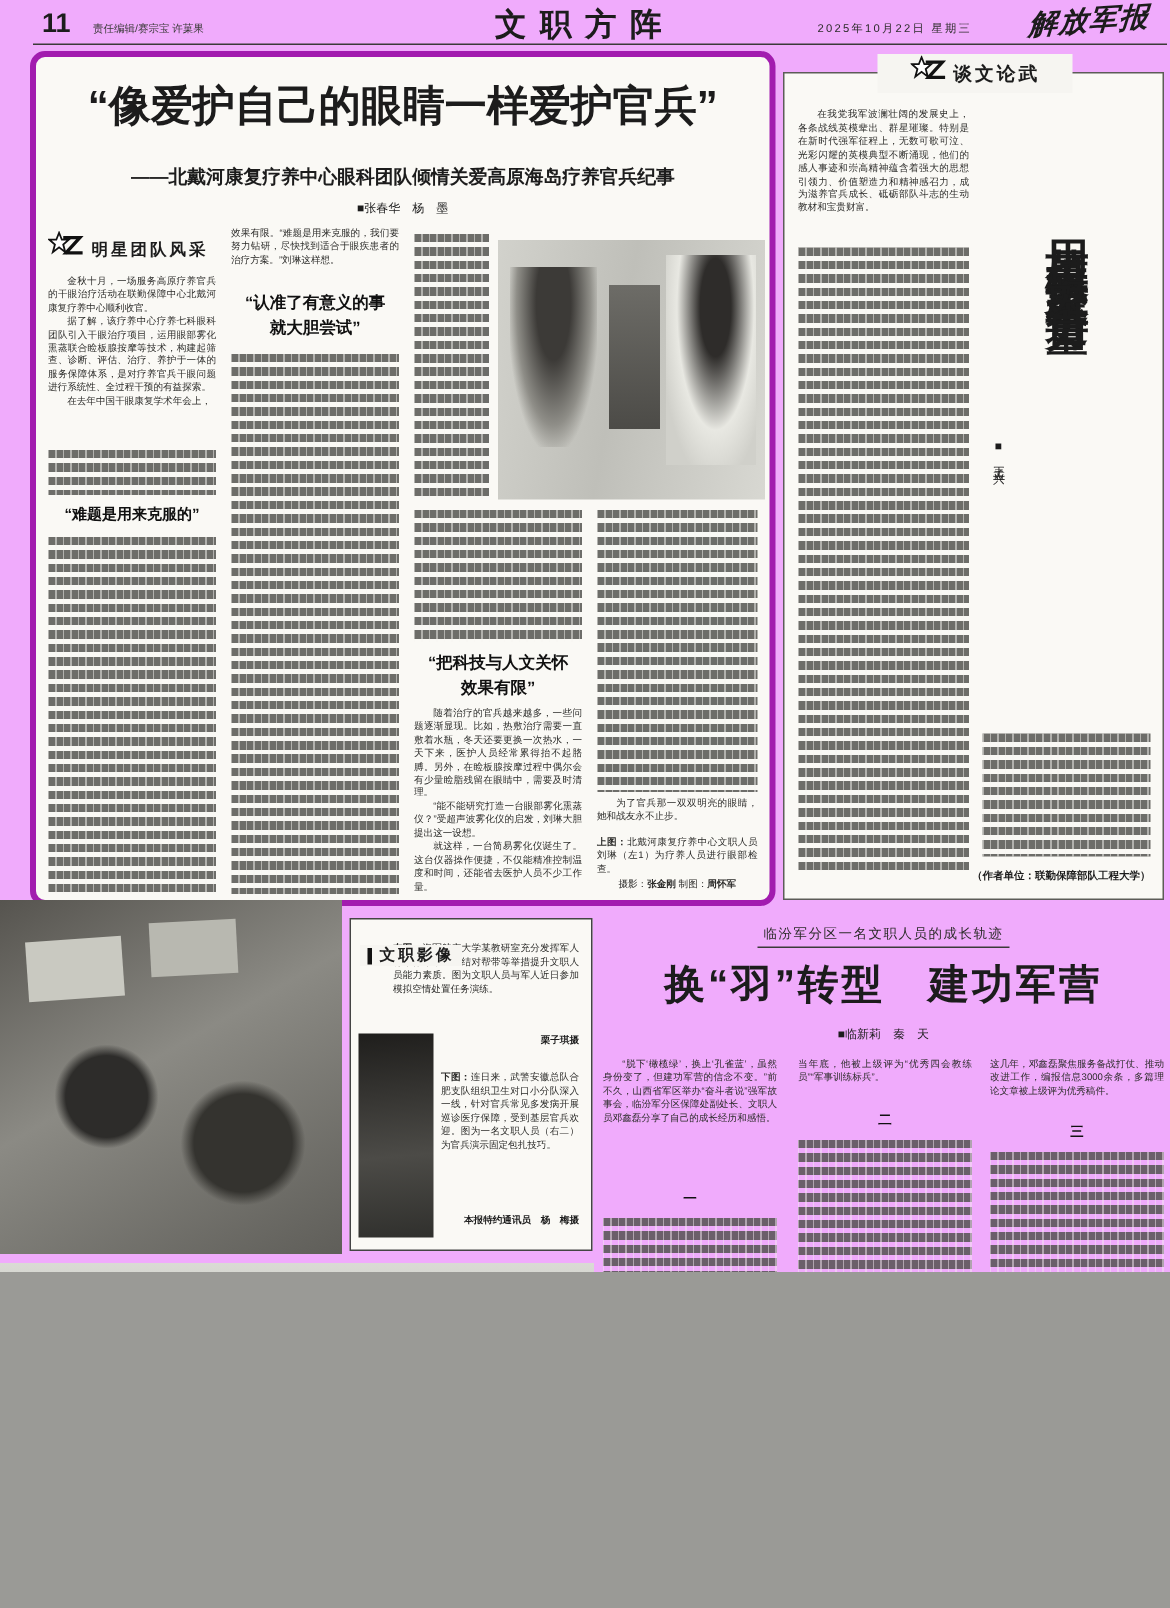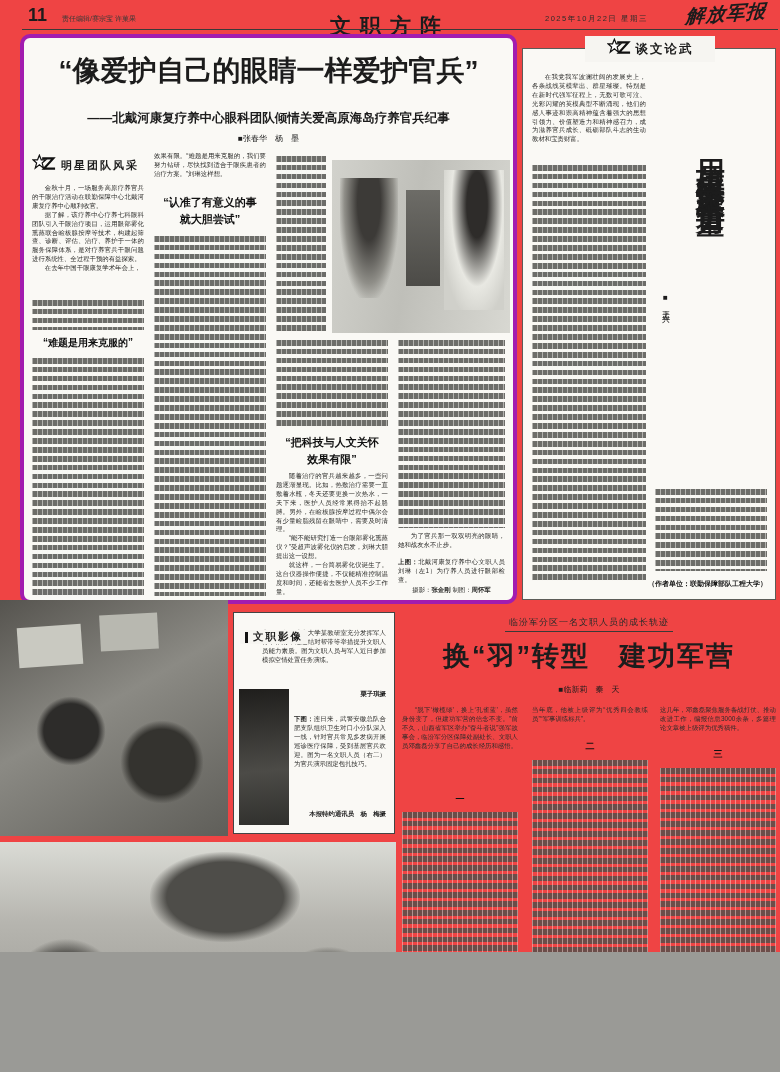--- a/index.html
+++ b/index.html
@@ -1,16 +1,16 @@
 <!DOCTYPE html>
 <html><head>
 <meta charset="utf-8">
 <style>
   html,body{margin:0;padding:0;background:#9a9a96;}
-  .page{position:relative;width:780px;height:952px;background:#ef4444;
+  .page{position:relative;width:780px;height:848px;background:#f0abfc;
         font-family:"Liberation Sans",sans-serif;color:#1c1c1c;overflow:hidden;}
   .abs{position:absolute;}
   .bt{font-size:6.4px;line-height:8.9px;text-align:justify;color:#2b2b29;}
   .bt p{margin:0;text-indent:2em;}
   .bt p.noind{text-indent:0;}
   .filler{background-image:
       repeating-linear-gradient(to right, rgba(246,245,241,.5) 0 1px, transparent 1px 5px),
       repeating-linear-gradient(to bottom, #4f4f4b 0 5.6px, transparent 5.6px 8.9px);
       opacity:.82;}
   .subhead{font-weight:bold;text-align:center;color:#101010;}
@@ -22,21 +22,21 @@
   .photo{overflow:hidden;}
   .rule{background:#3a3a38;}
 </style>
 </head>
 <body>
 
 <div class="page">
 
   <div class="abs" style="left:28px;top:5px;font-size:18px;font-weight:900;">11</div>
   <div class="abs" style="left:62px;top:14px;font-size:7px;color:#3a3a38;">责任编辑/赛宗宝 许菓果</div>
-  <div class="abs" style="left:290px;top:2px;width:200px;text-align:center;font-size:21px;font-weight:900;letter-spacing:9px;margin-top:10px;">文职方阵</div>
+  <div class="abs" style="left:290px;top:2px;width:200px;text-align:center;font-size:21px;font-weight:900;letter-spacing:9px;">文职方阵</div>
   <div class="abs" style="left:545px;top:14px;font-size:7.5px;letter-spacing:1.5px;color:#2c2c2a;">2025年10月22日 星期三</div>
   <div class="abs" style="left:686px;top:1px;font-size:19px;font-weight:900;font-family:'Liberation Serif',serif;font-style:italic;transform:skewX(-8deg) rotate(-4deg);letter-spacing:1px;">解放军报</div>
   <div class="abs rule" style="left:22px;top:29px;width:756px;height:1px;"></div>
 
   <div class="abs" style="left:20px;top:34px;width:489px;height:562px;border:4px solid #a21caf;border-radius:10px;background:#faf9f5;">
 
     <div class="abs" style="left:0;top:14px;width:100%;text-align:center;font-size:28px;font-weight:900;">“像爱护自己的眼睛一样爱护官兵”</div>
     <div class="abs" style="left:0;top:72px;width:100%;text-align:center;font-size:12.5px;font-weight:bold;">——北戴河康复疗养中心眼科团队倾情关爱高原海岛疗养官兵纪事</div>
     <div class="abs" style="left:0;top:95px;width:100%;text-align:center;font-size:8px;">■张春华　杨　墨</div>
 

